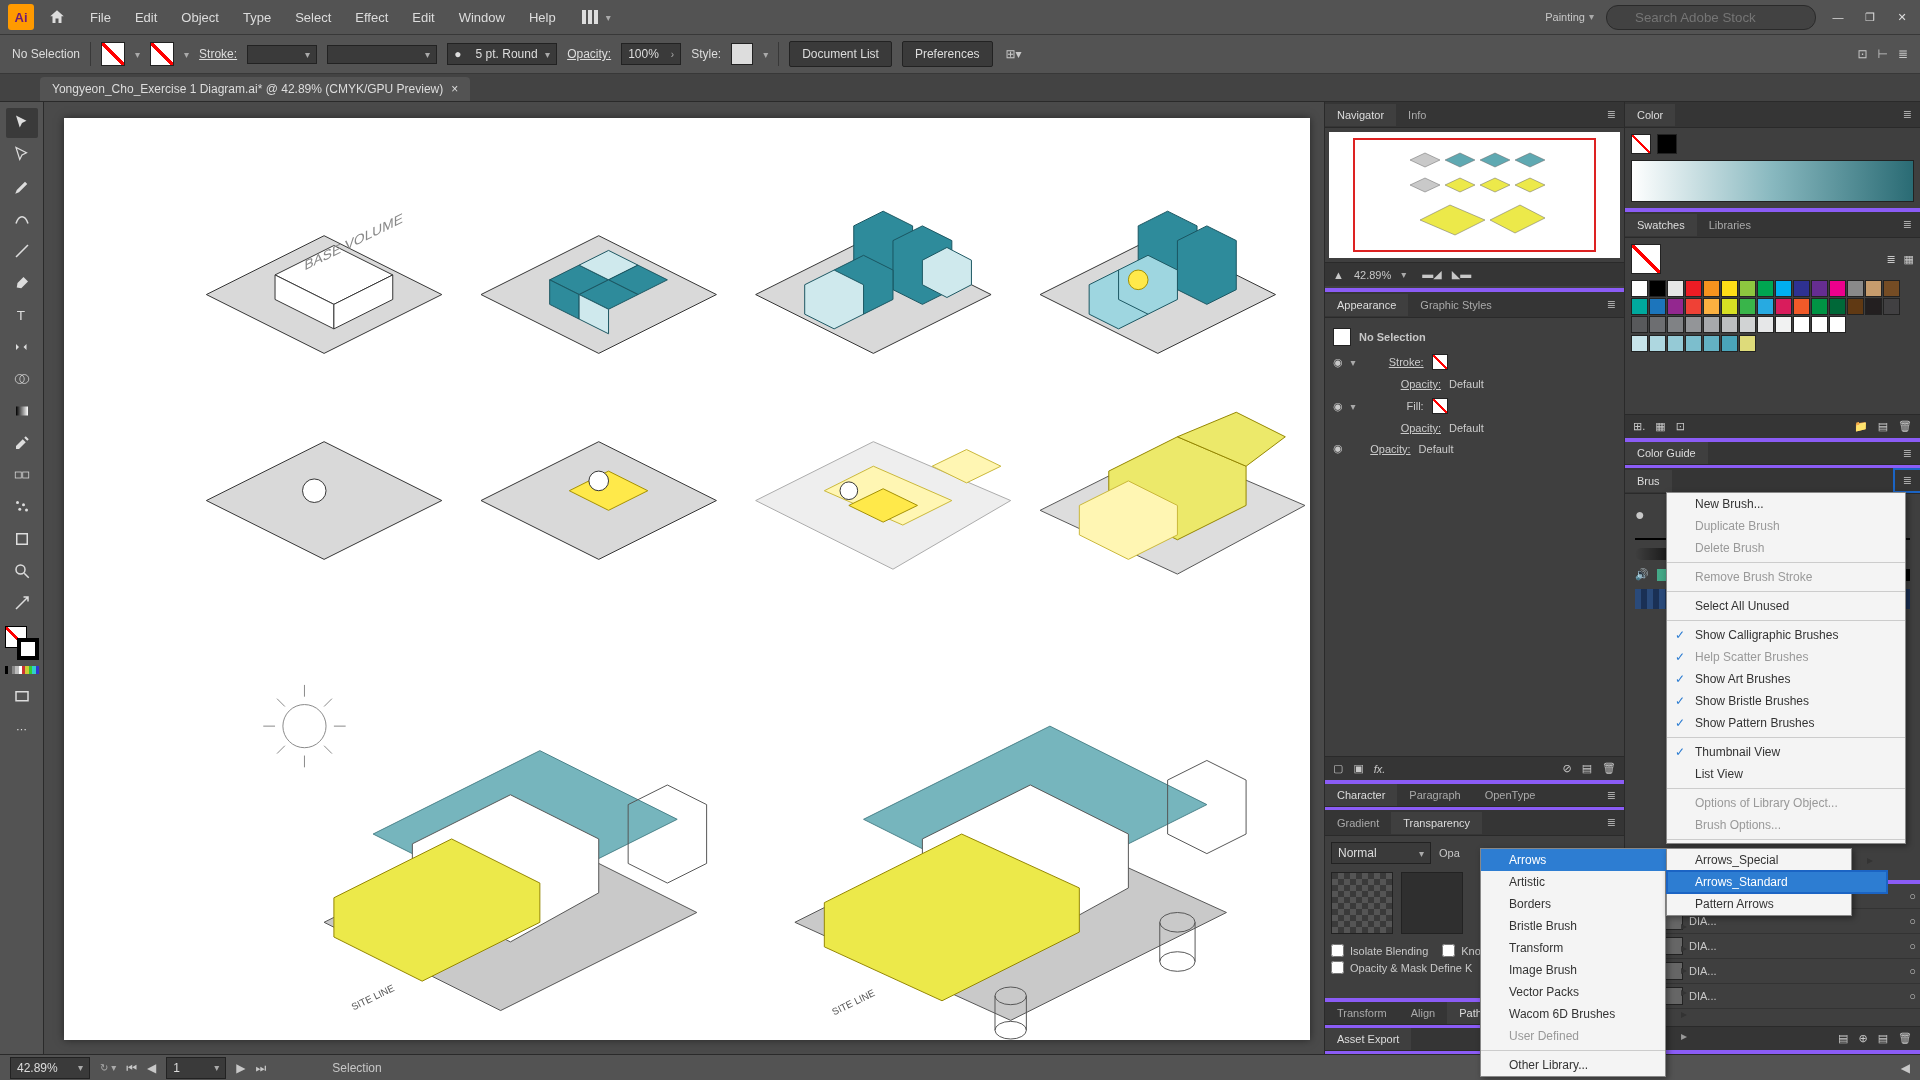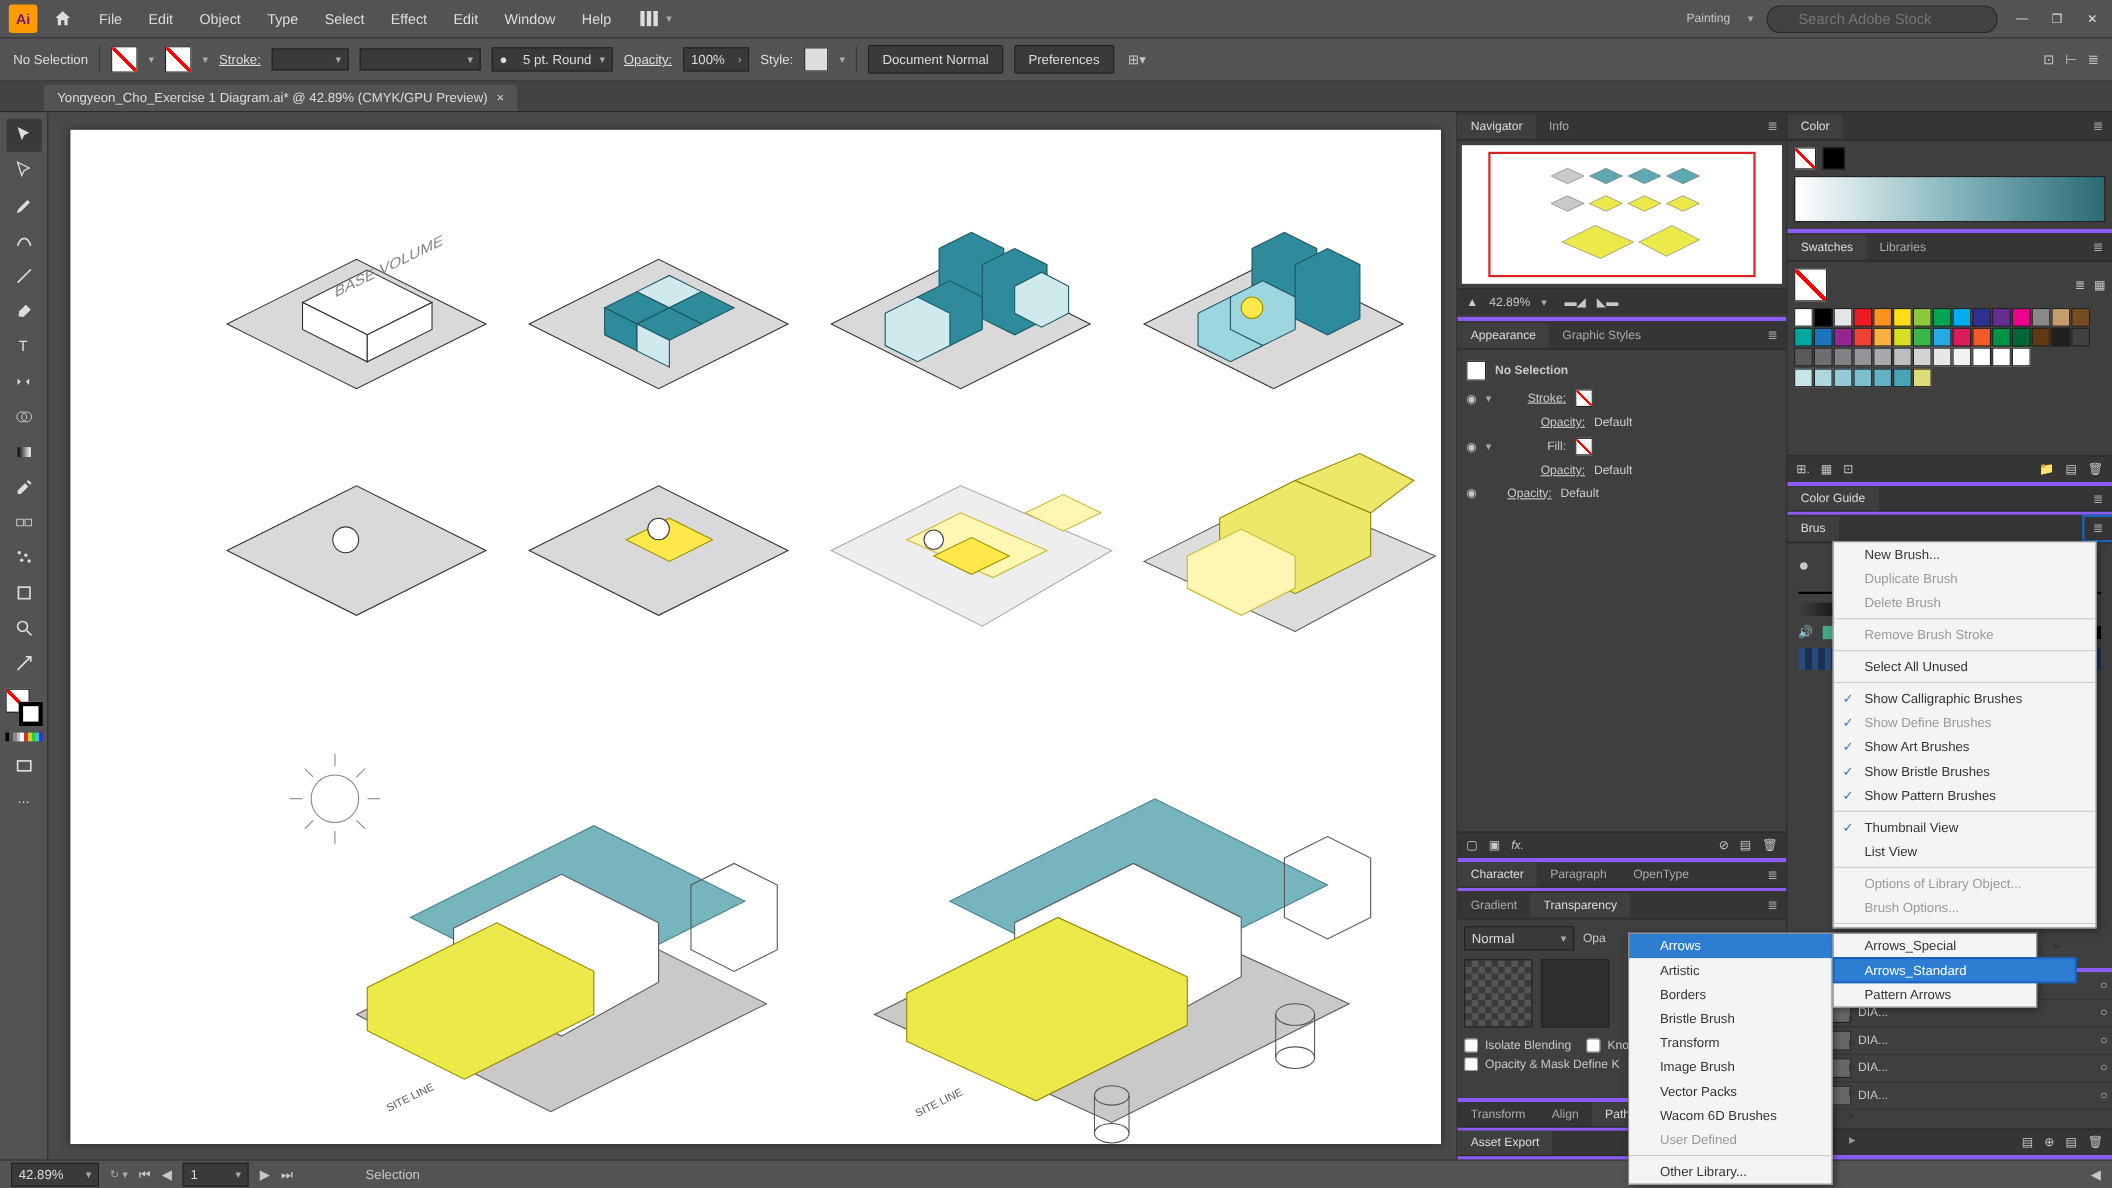--- a/index.html
+++ b/index.html
@@ -118,21 +118,21 @@
   <div class="workspace-switch">
     <svg width="18" height="14" viewBox="0 0 18 14">
         <rect x="0" y="0" width="4" height="14" fill="#ddd"></rect>
         <rect x="6" y="0" width="4" height="14" fill="#ddd"></rect>
         <rect x="12" y="0" width="4" height="14" fill="#ddd"></rect>
       </svg>
     <span class="chev">▾</span>
   </div>
 
   <div class="menubar-right">
-    <div style="display:flex;align-items:flex-start;gap:16px;cursor:pointer">
+    <div style="display:flex;align-items:flex-start;gap:4px;cursor:pointer">
       <span>Painting</span>
       <span class="chev">▾</span>
     </div>
     <div class="stock-search-wrap">
       <span class="mag">🔍</span>
       <input class="stock-search" placeholder="Search Adobe Stock" style="">
     </div>
     <div class="window-ctrl">—</div>
     <div class="window-ctrl">❐</div>
     <div class="window-ctrl">✕</div>
@@ -162,21 +162,21 @@
     </div>
   <span class="ctrl-label" style="text-decoration:underline">Opacity:</span>
   <div class="dropdown-input" style="width:60px">
       <span>100%</span>
       <span class="chev">›</span>
     </div>
   <span class="ctrl-label">Style:</span>
   <div style="width:22px;height:22px;background:#ddd;border:1px solid #222"></div>
     <span class="chev">▾</span>
   <div class="divider-v"></div>
-  <button class="ctrl-btn">Document Normal</button>
+  <button class="ctrl-btn">Document List</button>
   <button class="ctrl-btn">Preferences</button>
   <div style="width:22px;height:22px;display:flex;align-items:center;justify-content:center;cursor:pointer">⊞▾</div>
 
   <div style="margin-left:auto;display:flex;gap:10px">
     <div>⊡</div>
     <div>⊢</div>
     <div>≣</div>
   </div>
 </div>
 
@@ -783,21 +783,21 @@
     <div class="flyout-item">
       <span>Select All Unused</span>
     </div>
     <div class="flyout-sep"></div>
     <div class="flyout-item">
       <span class="chk">✓</span>
       <span>Show Calligraphic Brushes</span>
     </div>
     <div class="flyout-item disabled">
       <span class="chk">✓</span>
-      <span>Show Define Brushes</span>
+      <span>Help Scatter Brushes</span>
     </div>
     <div class="flyout-item">
       <span class="chk">✓</span>
       <span>Show Art Brushes</span>
     </div>
     <div class="flyout-item">
       <span class="chk">✓</span>
       <span>Show Bristle Brushes</span>
     </div>
     <div class="flyout-item">

